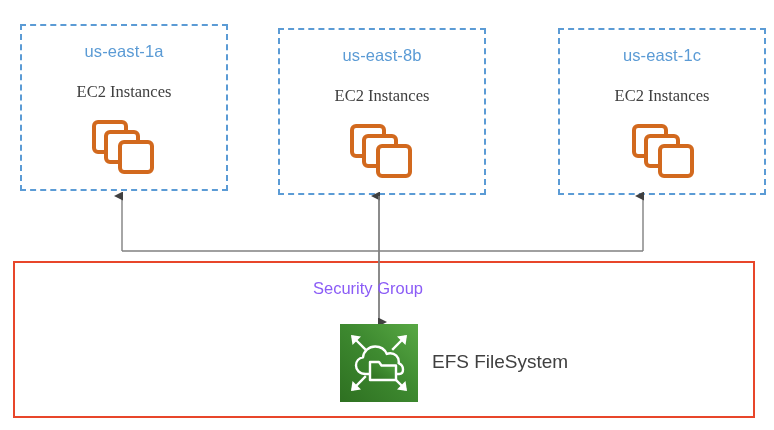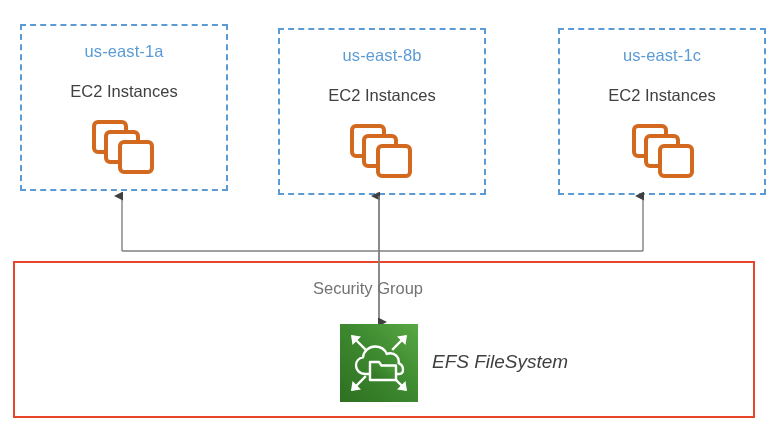--- a/index.html
+++ b/index.html
@@ -38,40 +38,41 @@
   }
   .az-subtitle {
     position: absolute;
     left: 0;
     right: 0;
     top: 56px;
     text-align: center;
     color: #404040;
     font-size: 16.5px;
     white-space: nowrap;
+    font-family: Liberation Serif, serif;
   }
 
   
   .ec2-icon {
     position: absolute;
     width: 64px;
     height: 56px;
   }
   .ec2-icon svg { display: block; }
 
   
   .sg-box {
     position: absolute;
     border: 2px solid #E8462A;
     box-sizing: border-box;
     background: transparent;
   }
   .sg-title {
     position: absolute;
-    color: #737373;
+    color: #8b5cf6;
     font-size: 16.5px;
     white-space: nowrap;
     z-index: 6;
     background: transparent;
   }
 
   
   .efs-icon {
     position: absolute;
     left: 340px;
@@ -81,21 +82,20 @@
     z-index: 5;
   }
   .efs-icon svg { display: block; }
   .efs-label {
     position: absolute;
     left: 432px;
     top: 351px;
     color: #404040;
     font-size: 19px;
     white-space: nowrap;
-    font-style: italic;
   }
 
   
   #connectors {
     position: absolute;
     left: 0;
     top: 0;
     width: 774px;
     height: 430px;
     z-index: 2;

